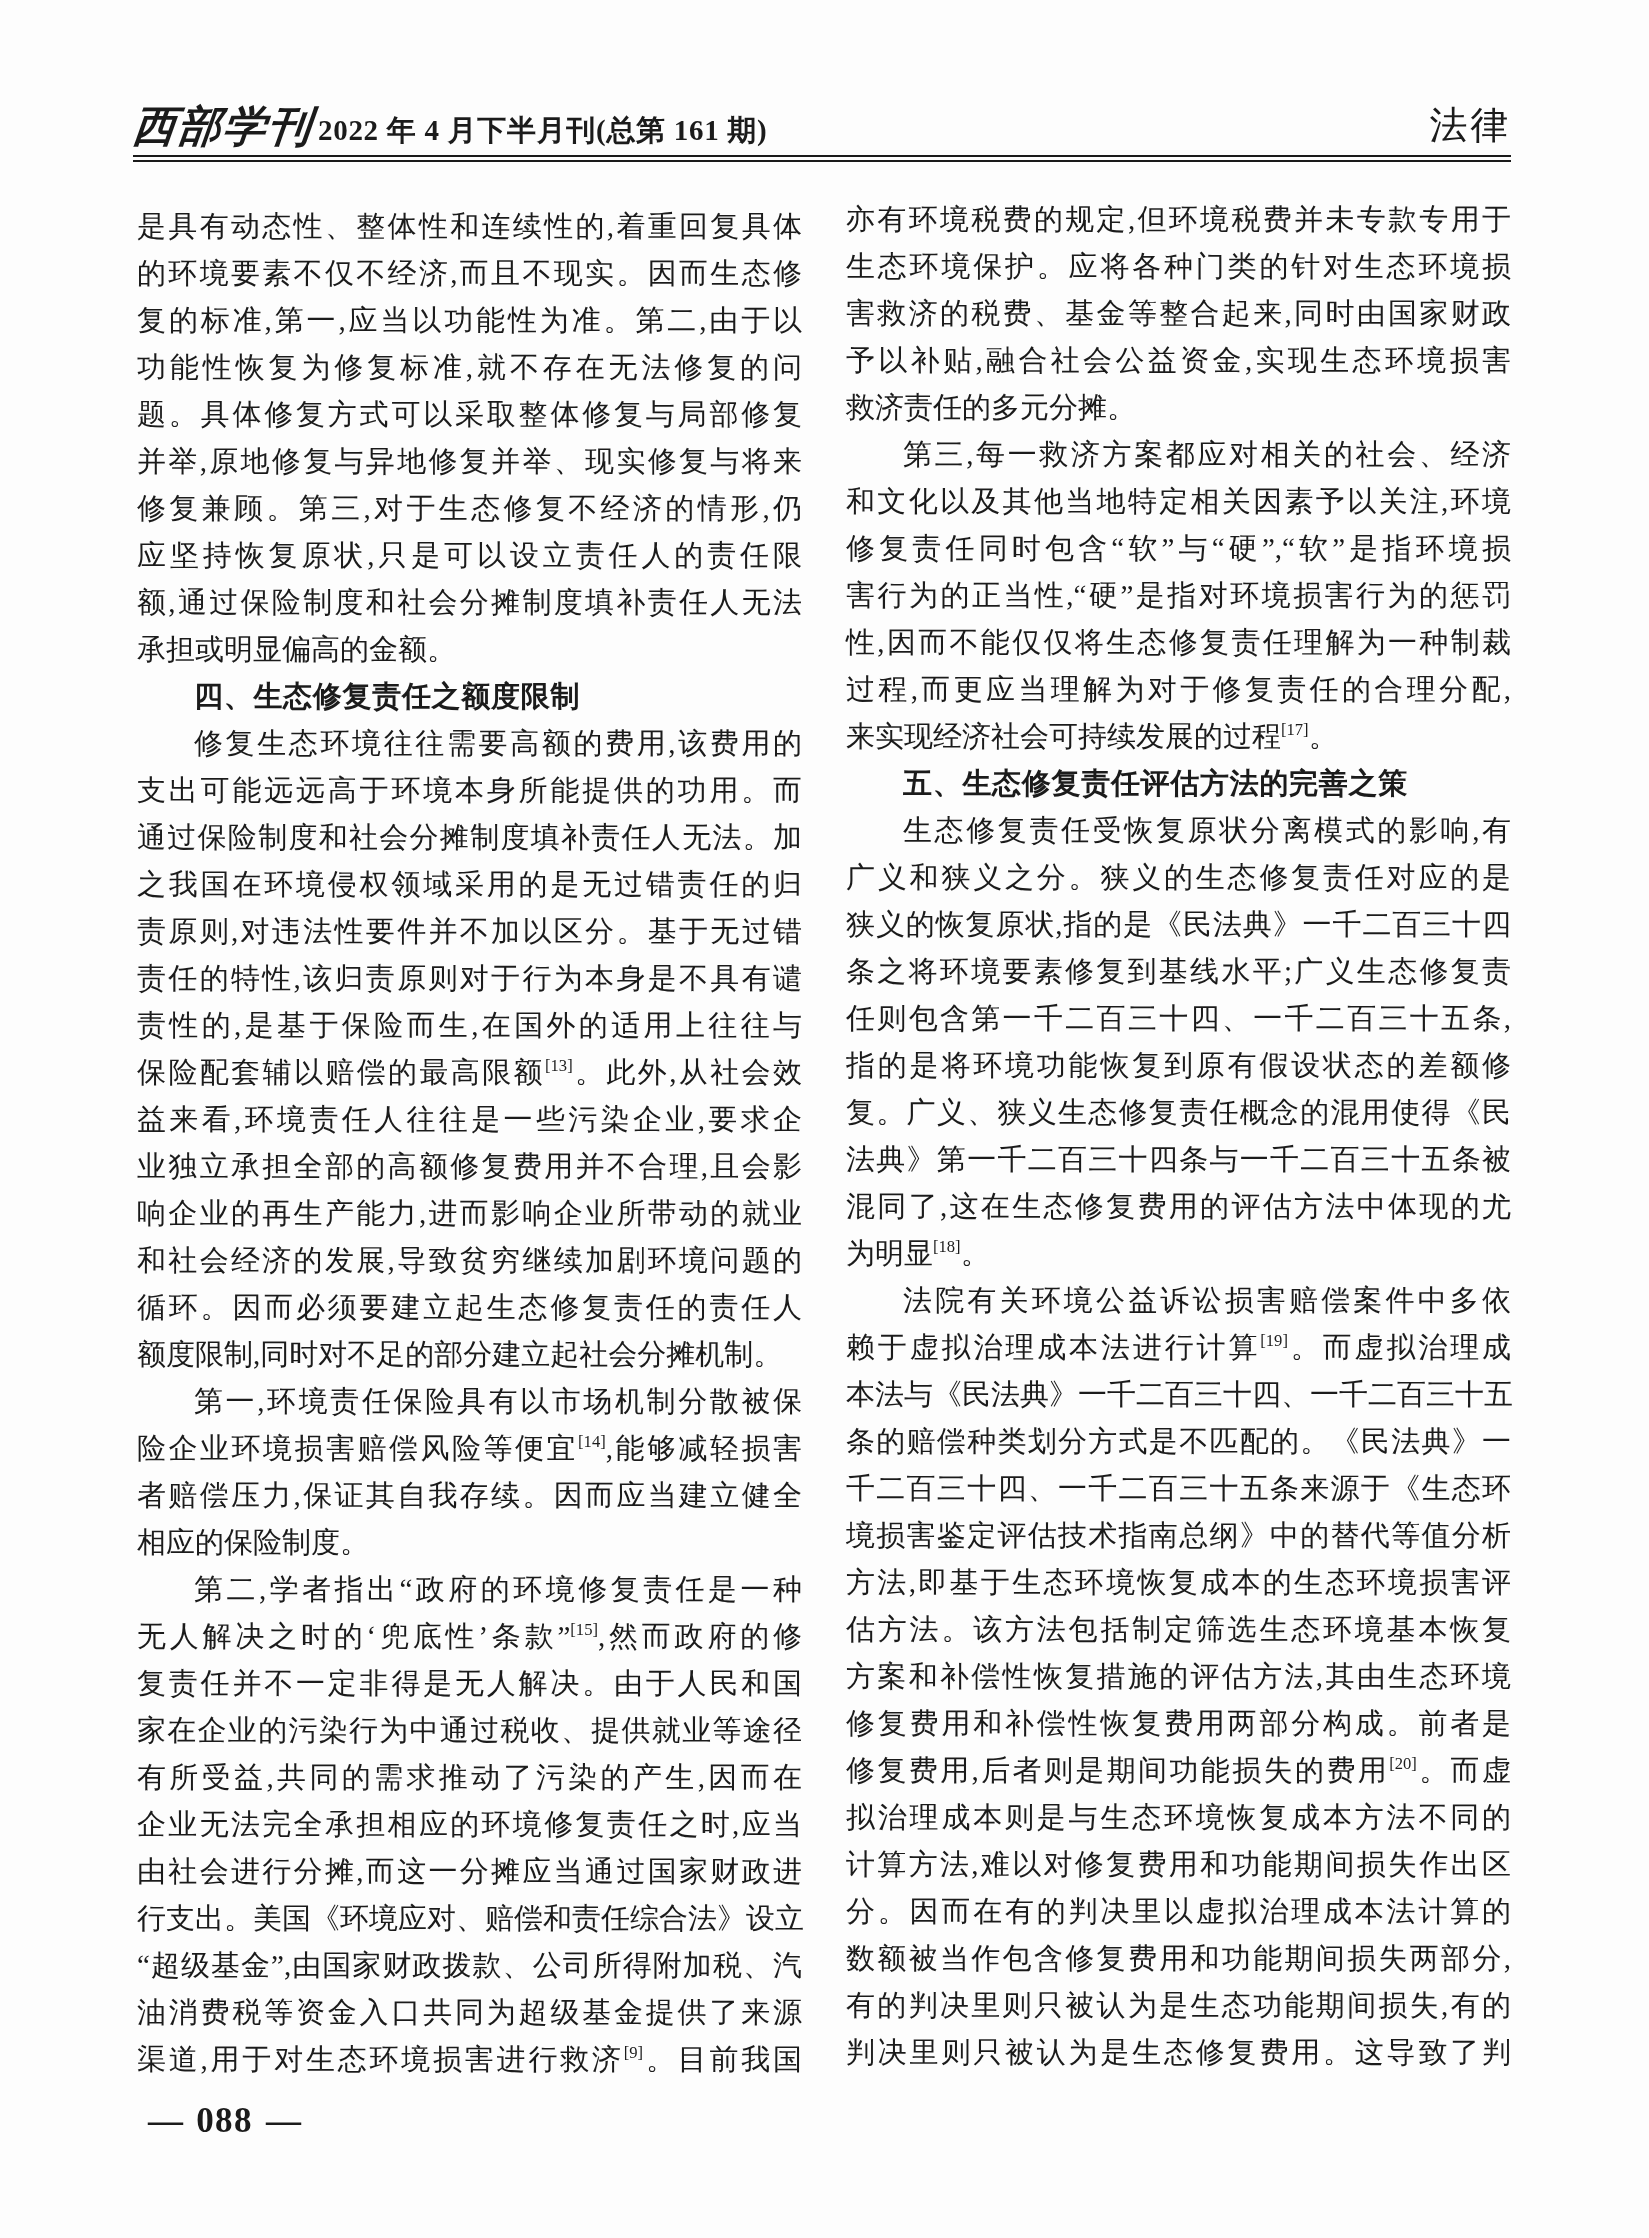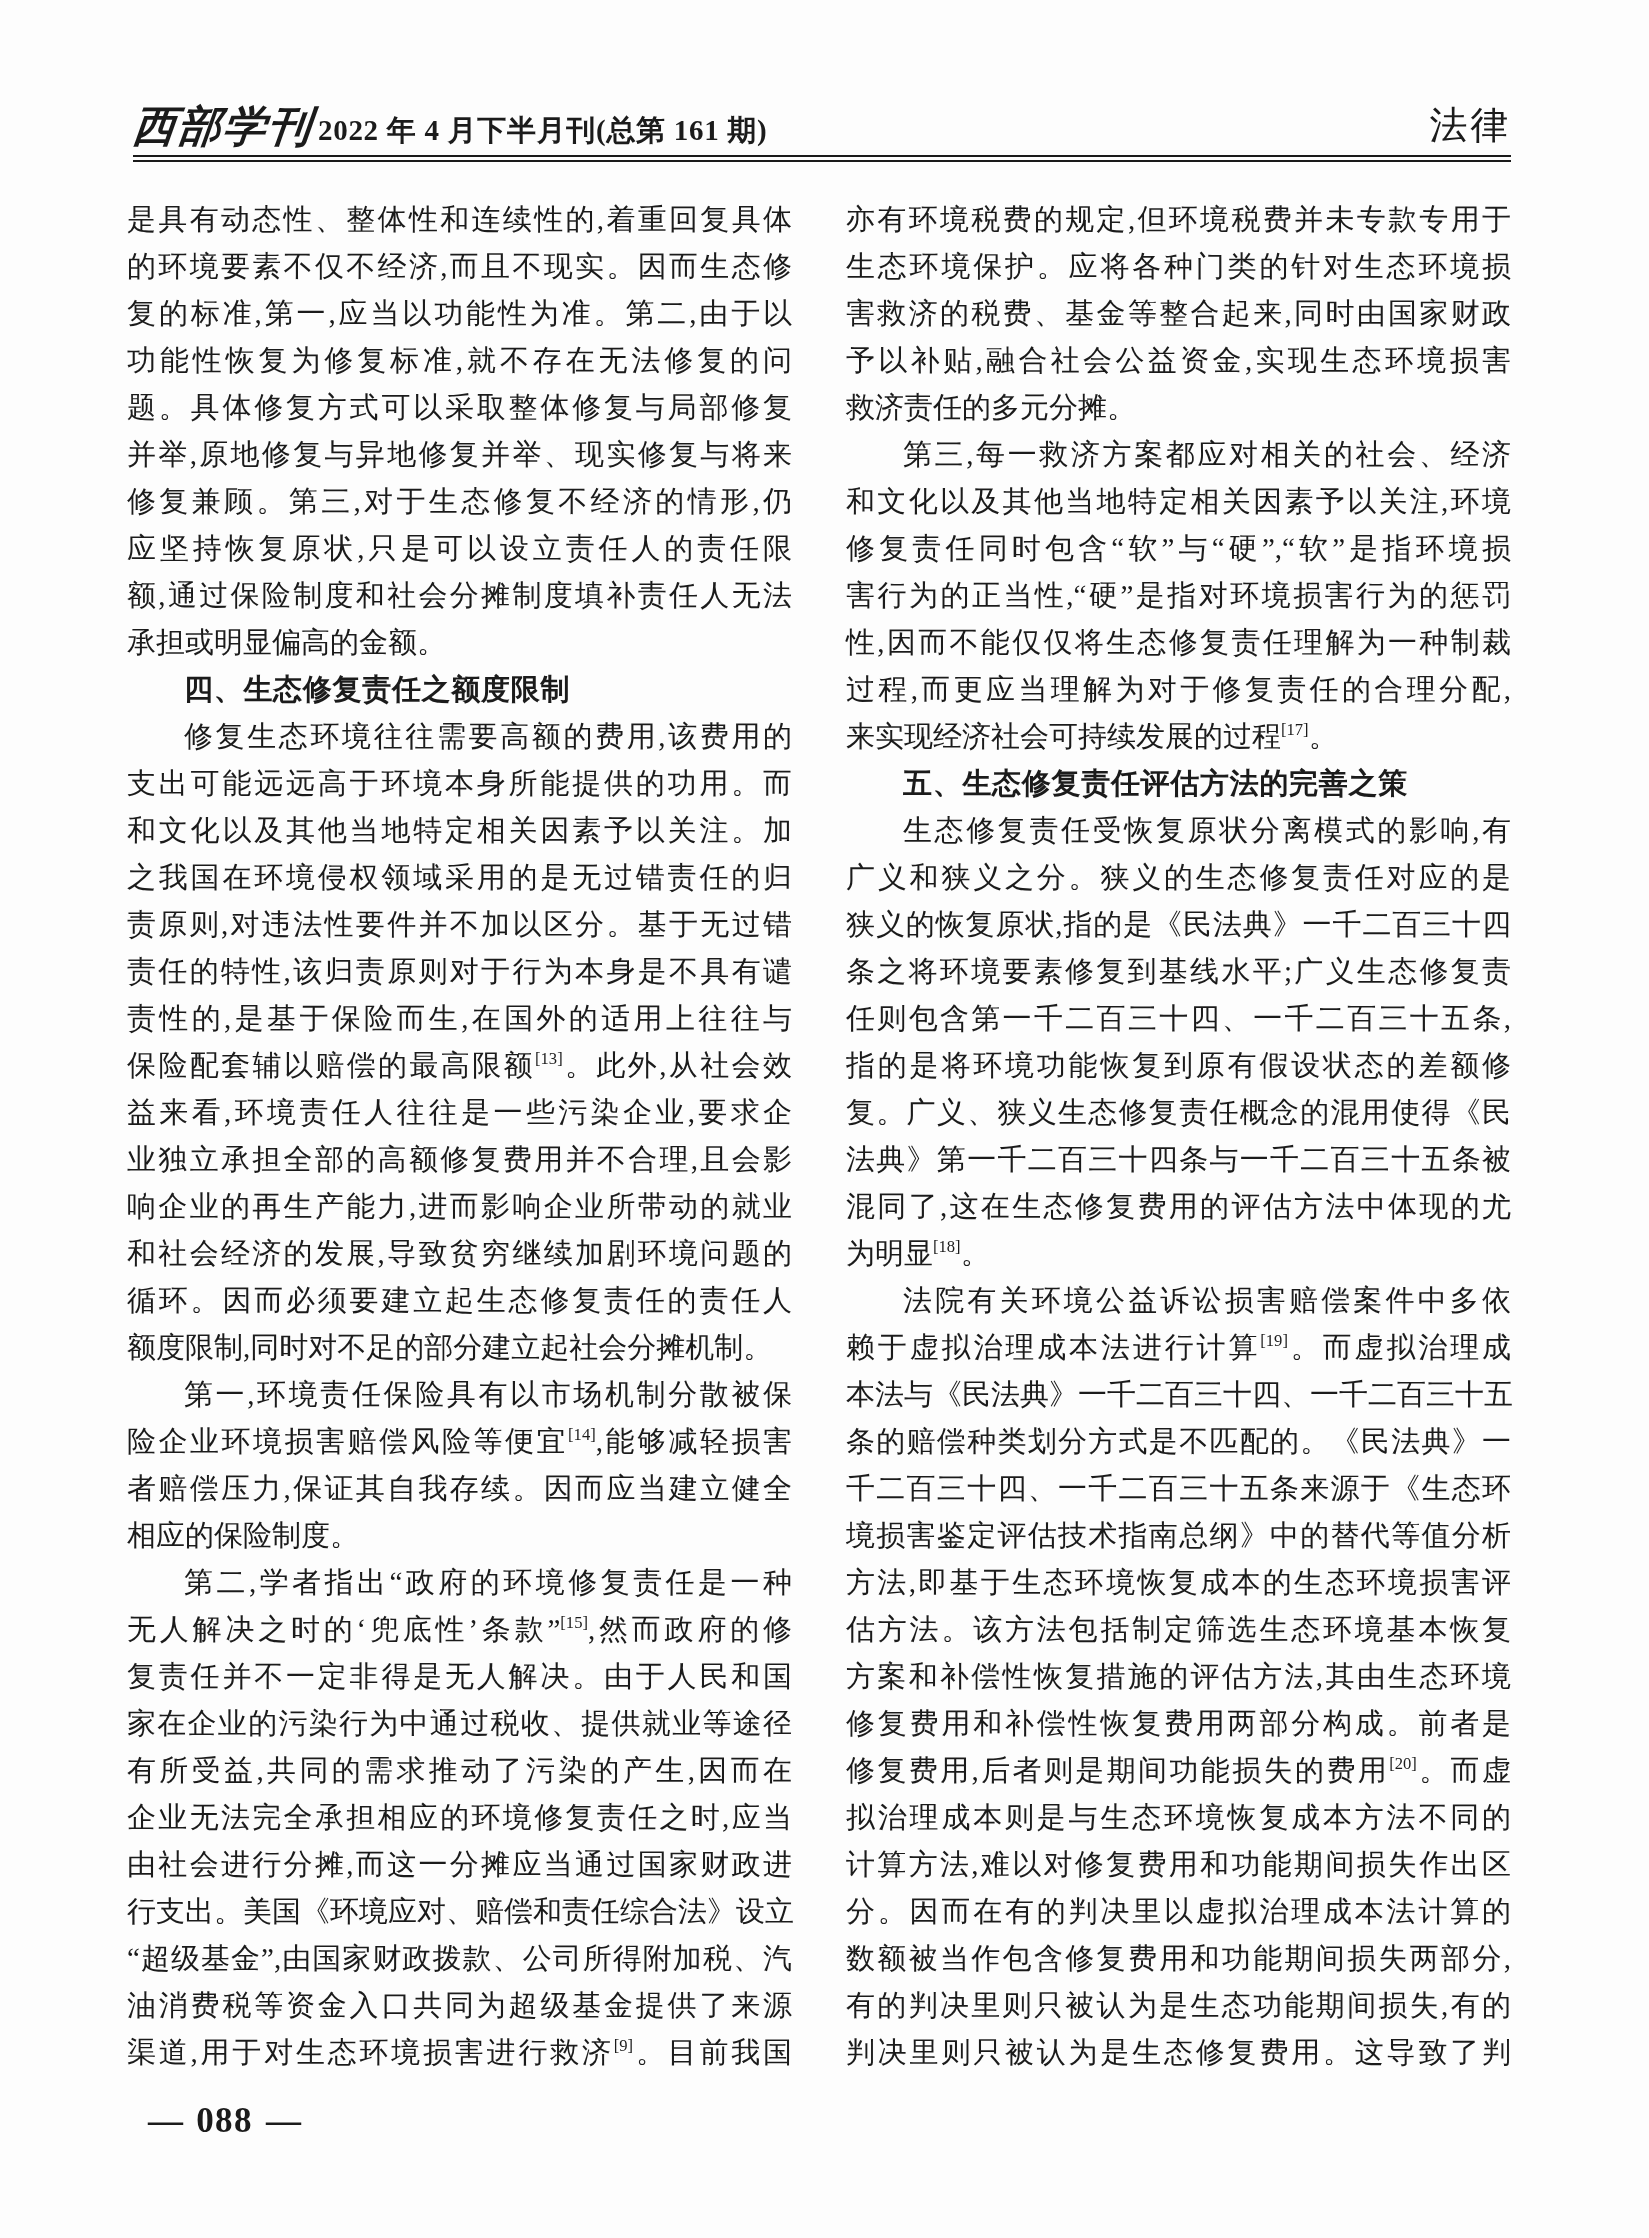--- a/index.html
+++ b/index.html
@@ -26,21 +26,21 @@
   .section{
     margin-left:auto;font-size:38px;line-height:1;padding-bottom:4px;
     letter-spacing:2.7px;
   }
   .rule{position:absolute;left:133px;width:1378px;height:2px;background:#1a1a1a;}
   .rule1{top:155px;}
   .rule2{top:160px;}
   .col{
     position:absolute;top:196px;width:665px;
   }
-  #col-left{left:127px;}
+  #col-left{left:137px;margin-top:7px;}
   #col-right{left:846px;}
   .line{
     height:47px;line-height:47px;font-size:29px;
     text-align:justify;text-align-last:justify;
     overflow:visible;white-space:nowrap;
   }
   .line.end,.line.heading{text-align-last:left;white-space:normal;}
   .line.indent{text-indent:57px;}
   .line.heading{
     font-family:Liberation Serif, serif;
@@ -74,21 +74,21 @@
     <div class="line"><span>功能性恢复为修复标准,就不存在无法修复的问</span></div>
     <div class="line"><span>题。具体修复方式可以采取整体修复与局部修复</span></div>
     <div class="line"><span>并举,原地修复与异地修复并举、现实修复与将来</span></div>
     <div class="line"><span>修复兼顾。第三,对于生态修复不经济的情形,仍</span></div>
     <div class="line"><span>应坚持恢复原状,只是可以设立责任人的责任限</span></div>
     <div class="line"><span>额,通过保险制度和社会分摊制度填补责任人无法</span></div>
     <div class="line end"><span>承担或明显偏高的金额。</span></div>
     <div class="line heading"><span>四、生态修复责任之额度限制</span></div>
     <div class="line indent"><span>修复生态环境往往需要高额的费用,该费用的</span></div>
     <div class="line"><span>支出可能远远高于环境本身所能提供的功用。而</span></div>
-    <div class="line"><span>和文化以及其他当地特定相关因素予以关注。加</span></div>
+    <div class="line"><span>通过保险制度和社会分摊制度填补责任人无法。加</span></div>
     <div class="line"><span>之我国在环境侵权领域采用的是无过错责任的归</span></div>
     <div class="line"><span>责原则,对违法性要件并不加以区分。基于无过错</span></div>
     <div class="line"><span>责任的特性,该归责原则对于行为本身是不具有谴</span></div>
     <div class="line"><span>责性的,是基于保险而生,在国外的适用上往往与</span></div>
     <div class="line"><span>保险配套辅以赔偿的最高限额</span><sup>[13]</sup><span>。此外,从社会效</span></div>
     <div class="line"><span>益来看,环境责任人往往是一些污染企业,要求企</span></div>
     <div class="line"><span>业独立承担全部的高额修复费用并不合理,且会影</span></div>
     <div class="line"><span>响企业的再生产能力,进而影响企业所带动的就业</span></div>
     <div class="line"><span>和社会经济的发展,导致贫穷继续加剧环境问题的</span></div>
     <div class="line"><span>循环。因而必须要建立起生态修复责任的责任人</span></div>

